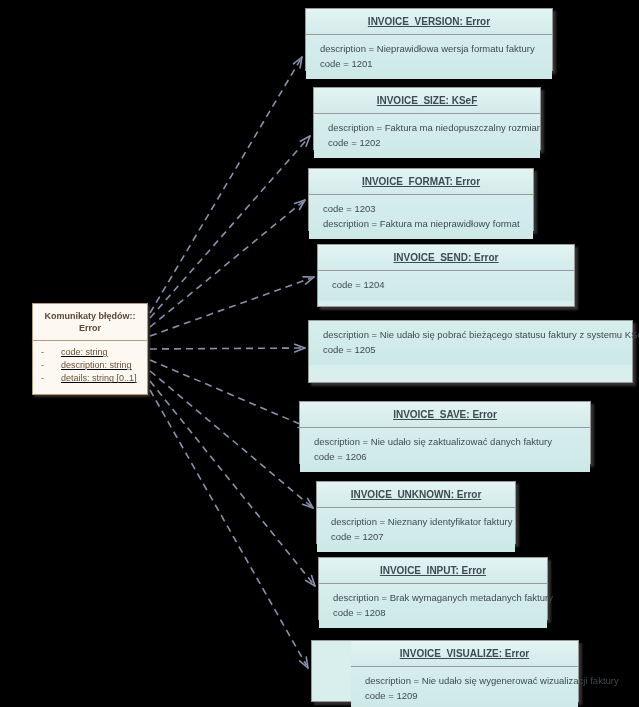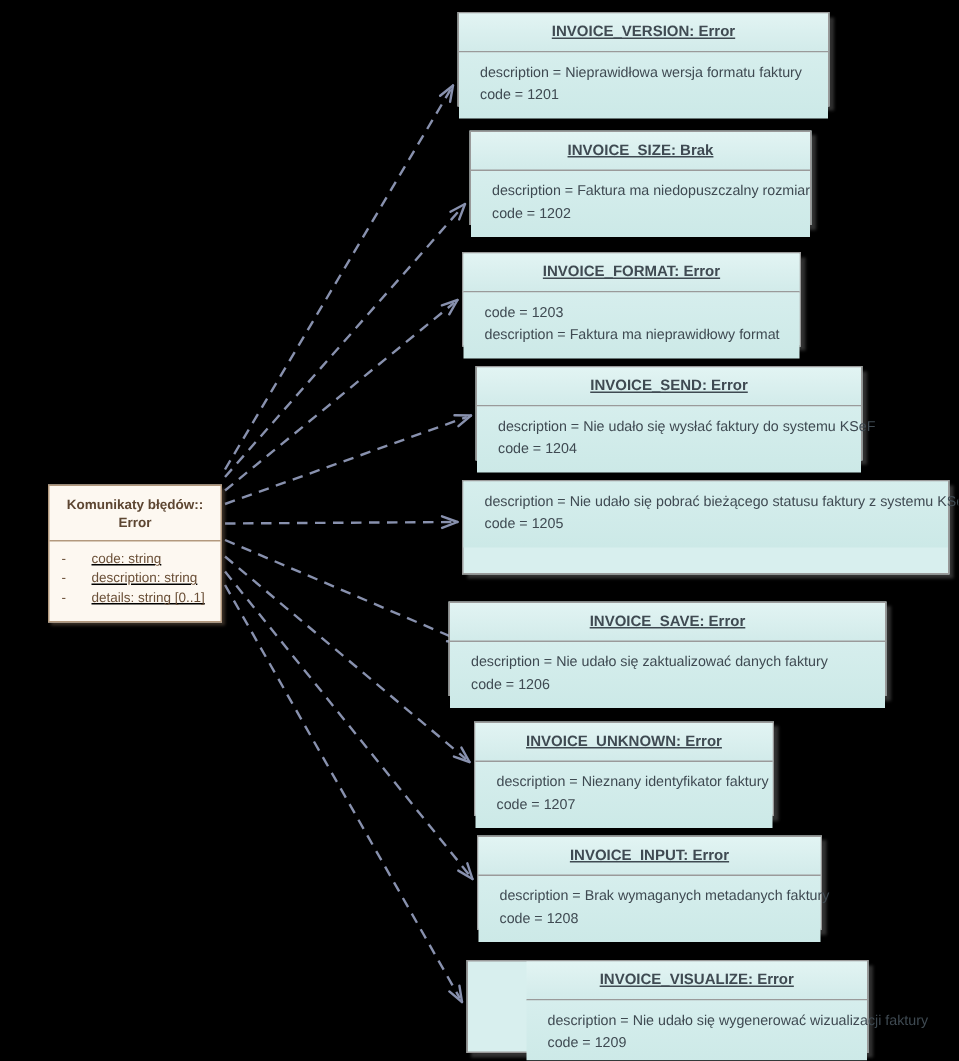--- a/index.html
+++ b/index.html
@@ -148,58 +148,57 @@
         <line x1="315" y1="586" x2="305.5263395961872" y2="580.409851651948" stroke="#8891ae" stroke-width="1.6" stroke-linecap="round"></line>
         <line x1="315" y1="586" x2="311.5637059672304" y2="575.5505079874497" stroke="#8891ae" stroke-width="1.6" stroke-linecap="round"></line>
       </g>
       <g>
         <line x1="150" y1="390" x2="306.51764940934703" y2="665.3918135177119" stroke="#8891ae" stroke-width="1.6" stroke-dasharray="7,5"></line>
         <line x1="308" y1="668" x2="299.5442116235955" y2="660.9644017359244" stroke="#8891ae" stroke-width="1.6" stroke-linecap="round"></line>
         <line x1="308" y1="668" x2="306.28205550769667" y2="657.1349796722986" stroke="#8891ae" stroke-width="1.6" stroke-linecap="round"></line>
       </g>
     </svg>
 
-  <div class="src-box" id="source-box" style="left: 32px; top: 303px; width: 116px; height: 92px; margin-top: 20px;">
+  <div class="src-box" id="source-box" style="left: 32px; top: 303px; width: 116px; height: 92px;">
     <div class="src-title">
       <span>Komunikaty błędów::</span><br>
       <span>Error</span>
     </div>
     <div class="src-attrs" id="source-attrs">
         <span class="src-attr"><span class="vis">-</span><span>code: string</span></span>
         <span class="src-attr"><span class="vis">-</span><span>description: string</span></span>
         <span class="src-attr"><span class="vis">-</span><span>details: string [0..1]</span></span>
       </div>
   </div>
 
   <div id="target-host">
       <div class="err-box" style="left: 305px; top: 8px; width: 248px; height: 63px;">
         <div class="err-title"><span>INVOICE_VERSION: Error</span></div>
         <div class="err-body">
           <span class="err-line">description = Nieprawidłowa wersja formatu faktury</span>
           <span class="err-line">code = 1201</span>
         </div>
       </div>
       <div class="err-box" style="left: 313px; top: 87px; width: 228px; height: 63px;">
-        <div class="err-title"><span>INVOICE_SIZE: Brak</span></div>
+        <div class="err-title"><span>INVOICE_SIZE: KSeF</span></div>
         <div class="err-body">
           <span class="err-line">description = Faktura ma niedopuszczalny rozmiar</span>
           <span class="err-line">code = 1202</span>
         </div>
       </div>
       <div class="err-box" style="left: 308px; top: 168px; width: 226px; height: 63px;">
         <div class="err-title"><span>INVOICE_FORMAT: Error</span></div>
         <div class="err-body">
           <span class="err-line">code = 1203</span>
           <span class="err-line">description = Faktura ma nieprawidłowy format</span>
         </div>
       </div>
       <div class="err-box" style="left: 317px; top: 244px; width: 258px; height: 63px;">
         <div class="err-title"><span>INVOICE_SEND: Error</span></div>
         <div class="err-body">
-          <span class="err-line">description = Nie udało się wysłać faktury do systemu KSeF</span>
           <span class="err-line">code = 1204</span>
         </div>
       </div>
       <div class="err-box" style="left: 308px; top: 320px; width: 325px; height: 63px;">
         <div class="err-body">
           <span class="err-line">description = Nie udało się pobrać bieżącego statusu faktury z systemu KSeF</span>
           <span class="err-line">code = 1205</span>
         </div>
       </div>
       <div class="err-box" style="left: 299px; top: 401px; width: 292px; height: 63px;">

